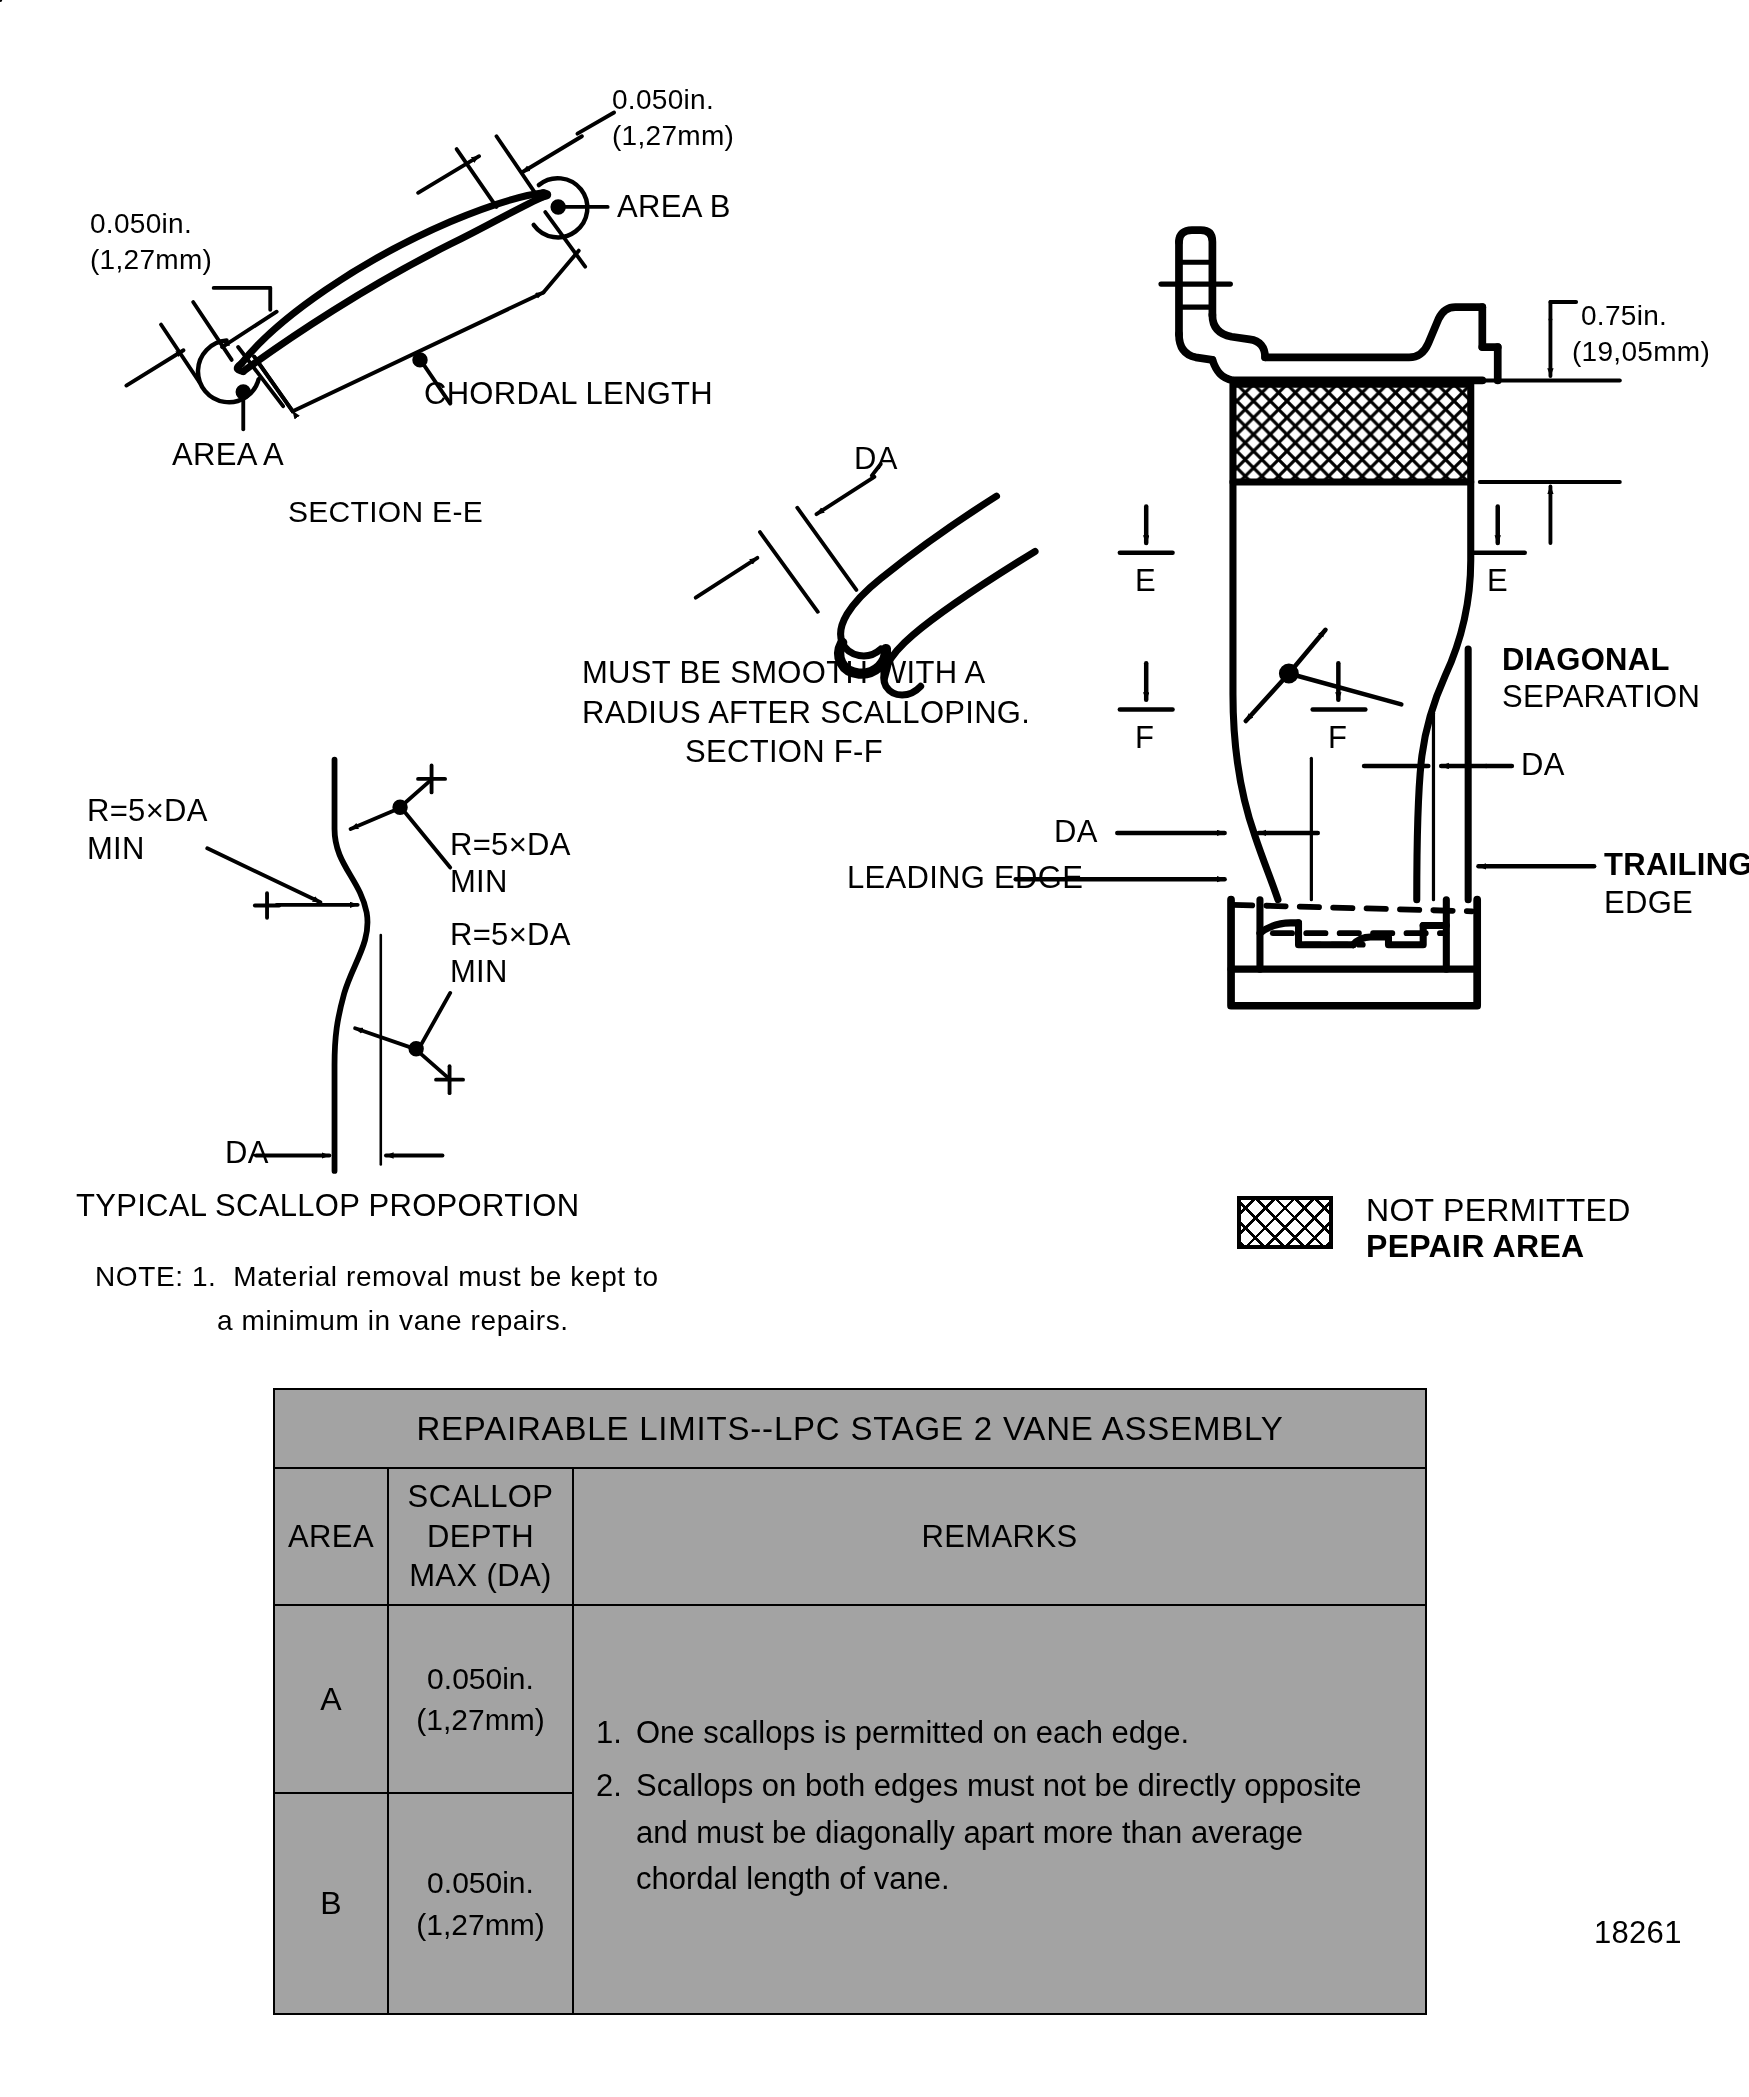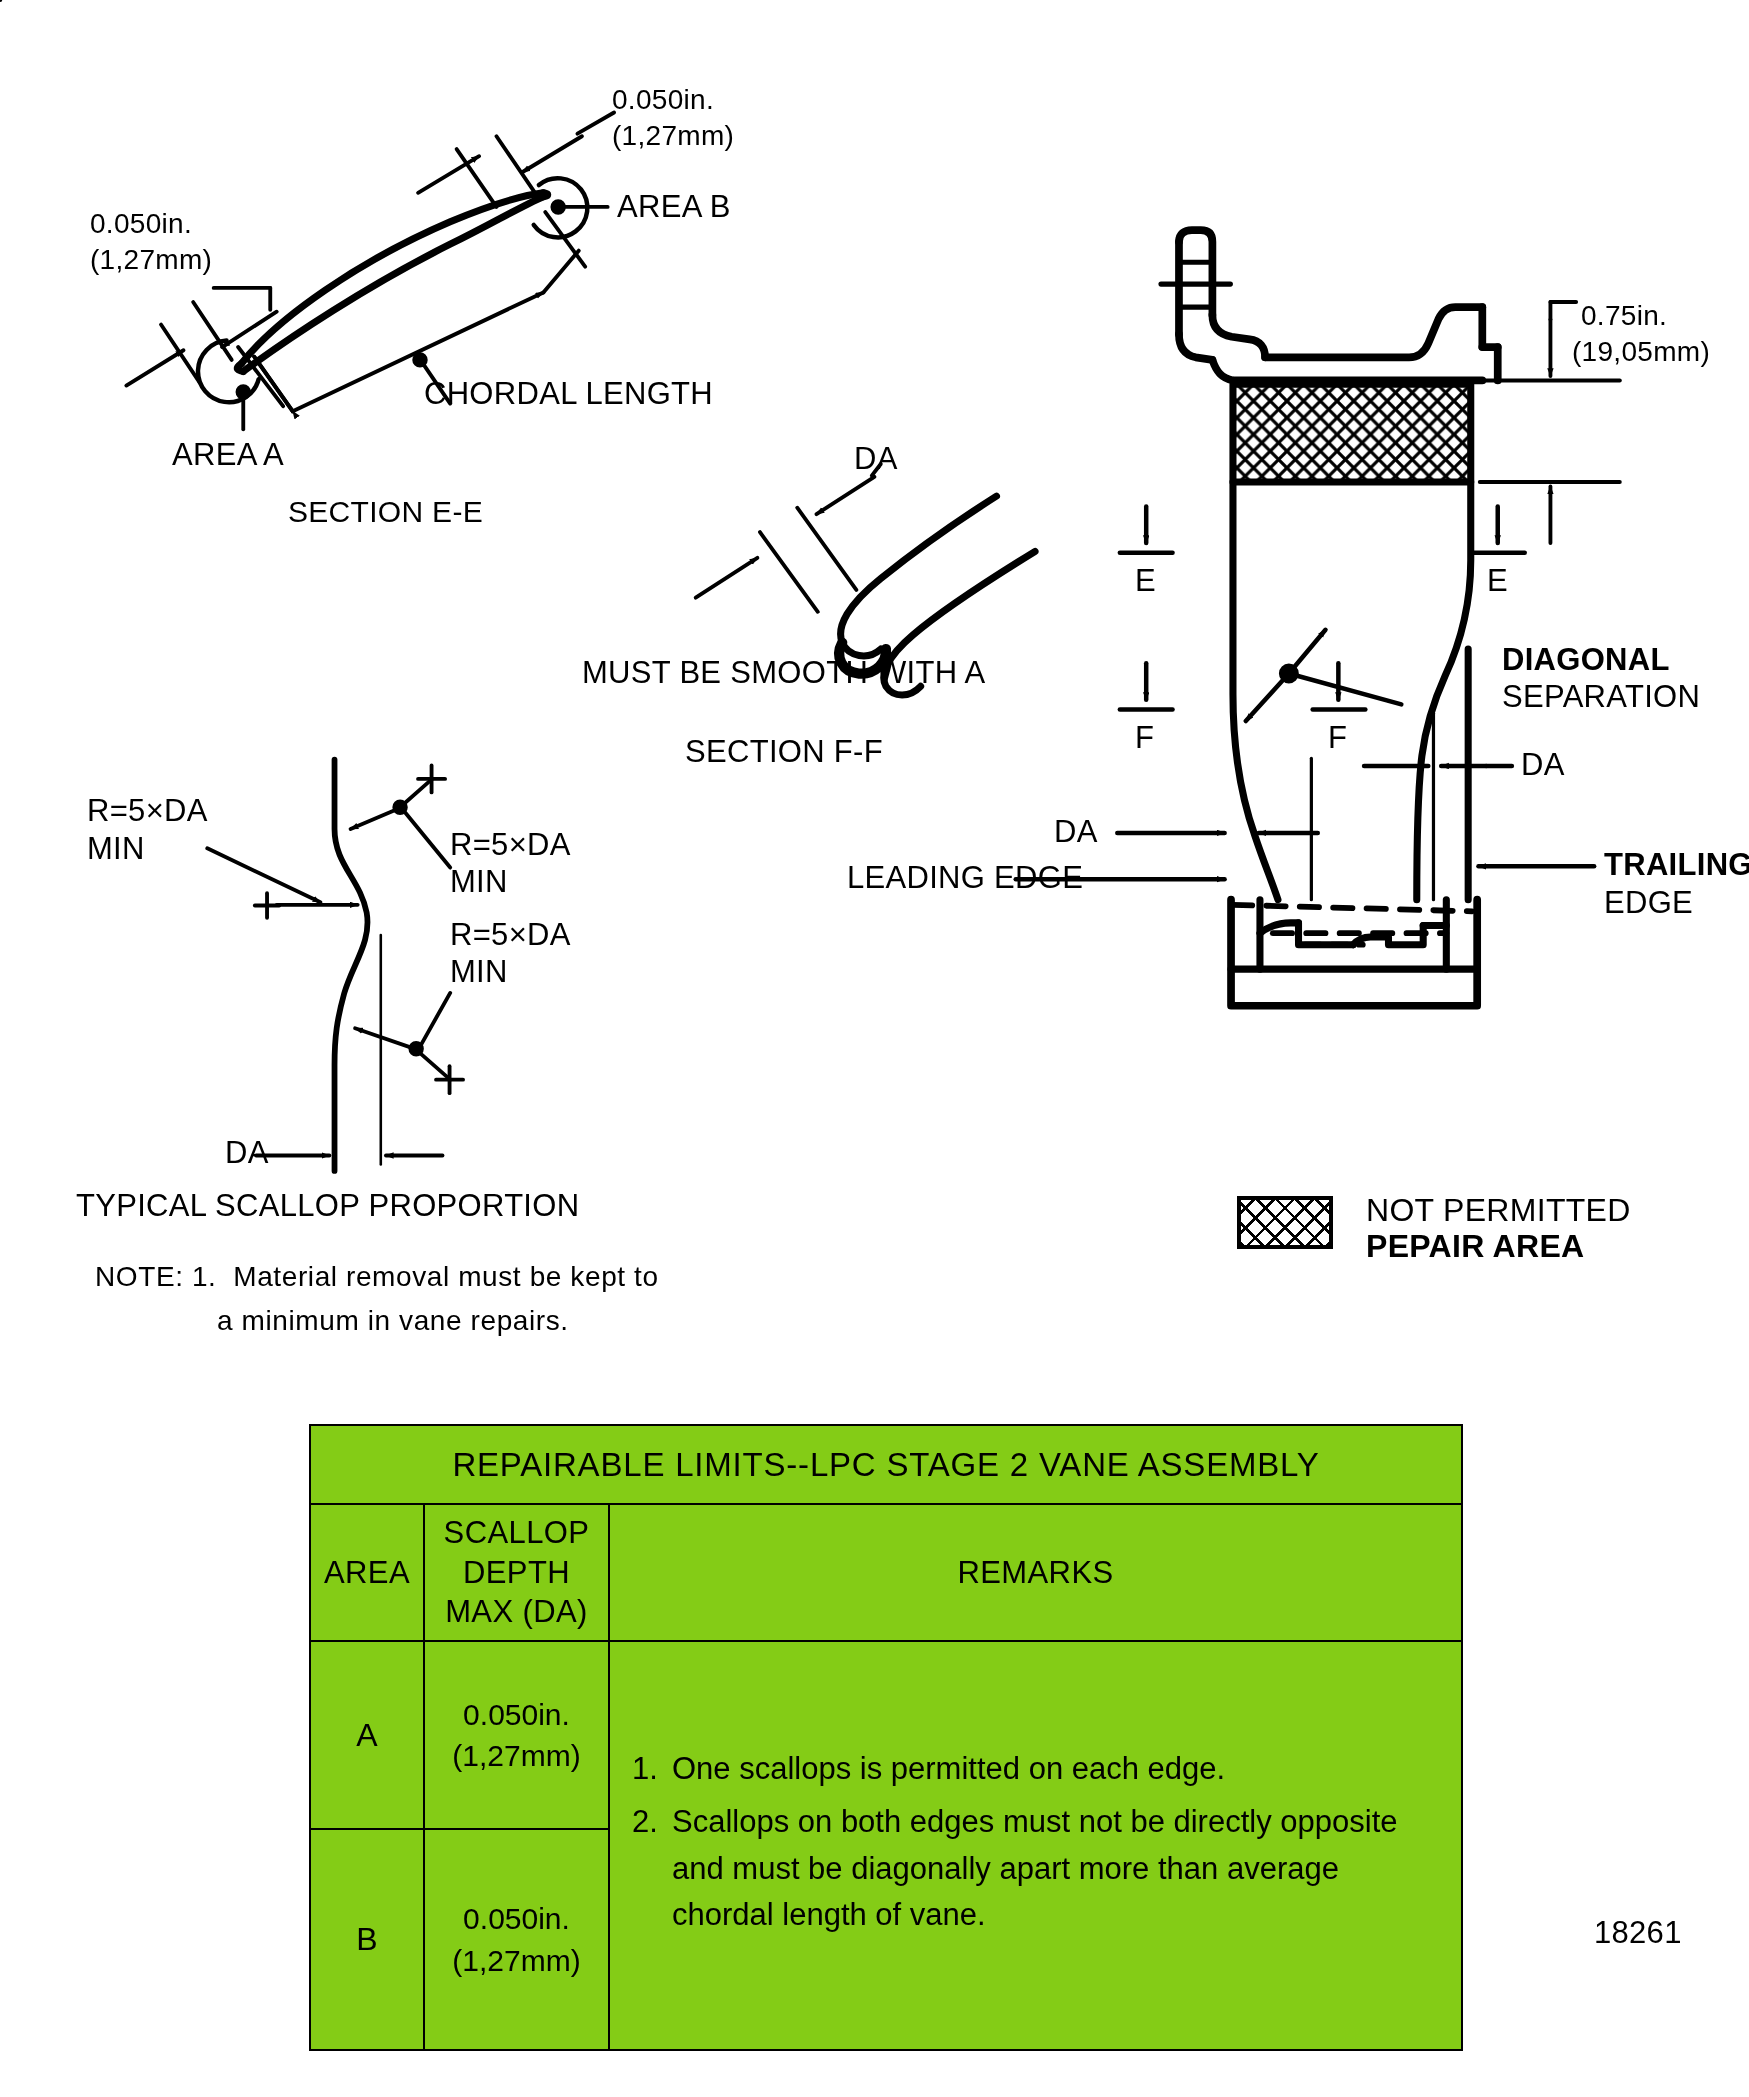--- a/index.html
+++ b/index.html
@@ -41,25 +41,24 @@
   .t-cap   { font-size: 31px; }
   .t-sec   { font-size: 30px; }
   .t-note  { font-size: 28px; letter-spacing: 0.6px; }
   .t-legend{ font-size: 32px; }
   .t-fig   { font-size: 31px; }
 
   
   #limits-table {
     position: absolute;
     left: 273px;
-    top: 1424px;
+    top: 1388px;
     width: 1154px;
     border-collapse: collapse;
-    background: #84cc16;
-    margin-left: 36px;
+    background: #a3a3a3;
   }
   #limits-table td, #limits-table th {
     border: 2.6px solid #000;
     padding: 0;
     vertical-align: middle;
     font-weight: normal;
     font-family: "Liberation Sans", sans-serif;
   }
   #limits-table .title-cell {
     text-align: center;
@@ -375,20 +374,21 @@
 
   <div class="txt t-label" style="left:172px; top:438px;">AREA A</div>
 
   <div class="txt t-label" style="left:424px; top:377px;">CHORDAL LENGTH</div>
 
   <div class="txt t-sec" style="left:288px; top:495px;text-align:right;">SECTION E-E</div>
 
   <div class="txt t-label" style="left:854px; top:442px;">DA</div>
 
   <div class="txt t-cap" style="left:582px; top:656px;">MUST BE SMOOTH WITH A</div>
+  <div class="txt t-cap" style="left:582px; top:696px;">RADIUS AFTER SCALLOPING.</div>
   <div class="txt t-cap" style="left:685px; top:735px;">SECTION F-F</div>
 
   <div class="txt t-label" style="left:87px; top:794px;">R=5×DA</div>
   <div class="txt t-label" style="left:87px; top:832px;">MIN</div>
 
   <div class="txt t-label" style="left:450px; top:828px;">R=5×DA</div>
   <div class="txt t-label" style="left:450px; top:865px;">MIN</div>
 
   <div class="txt t-label" style="left:450px; top:918px;">R=5×DA</div>
   <div class="txt t-label" style="left:450px; top:955px;">MIN</div>

